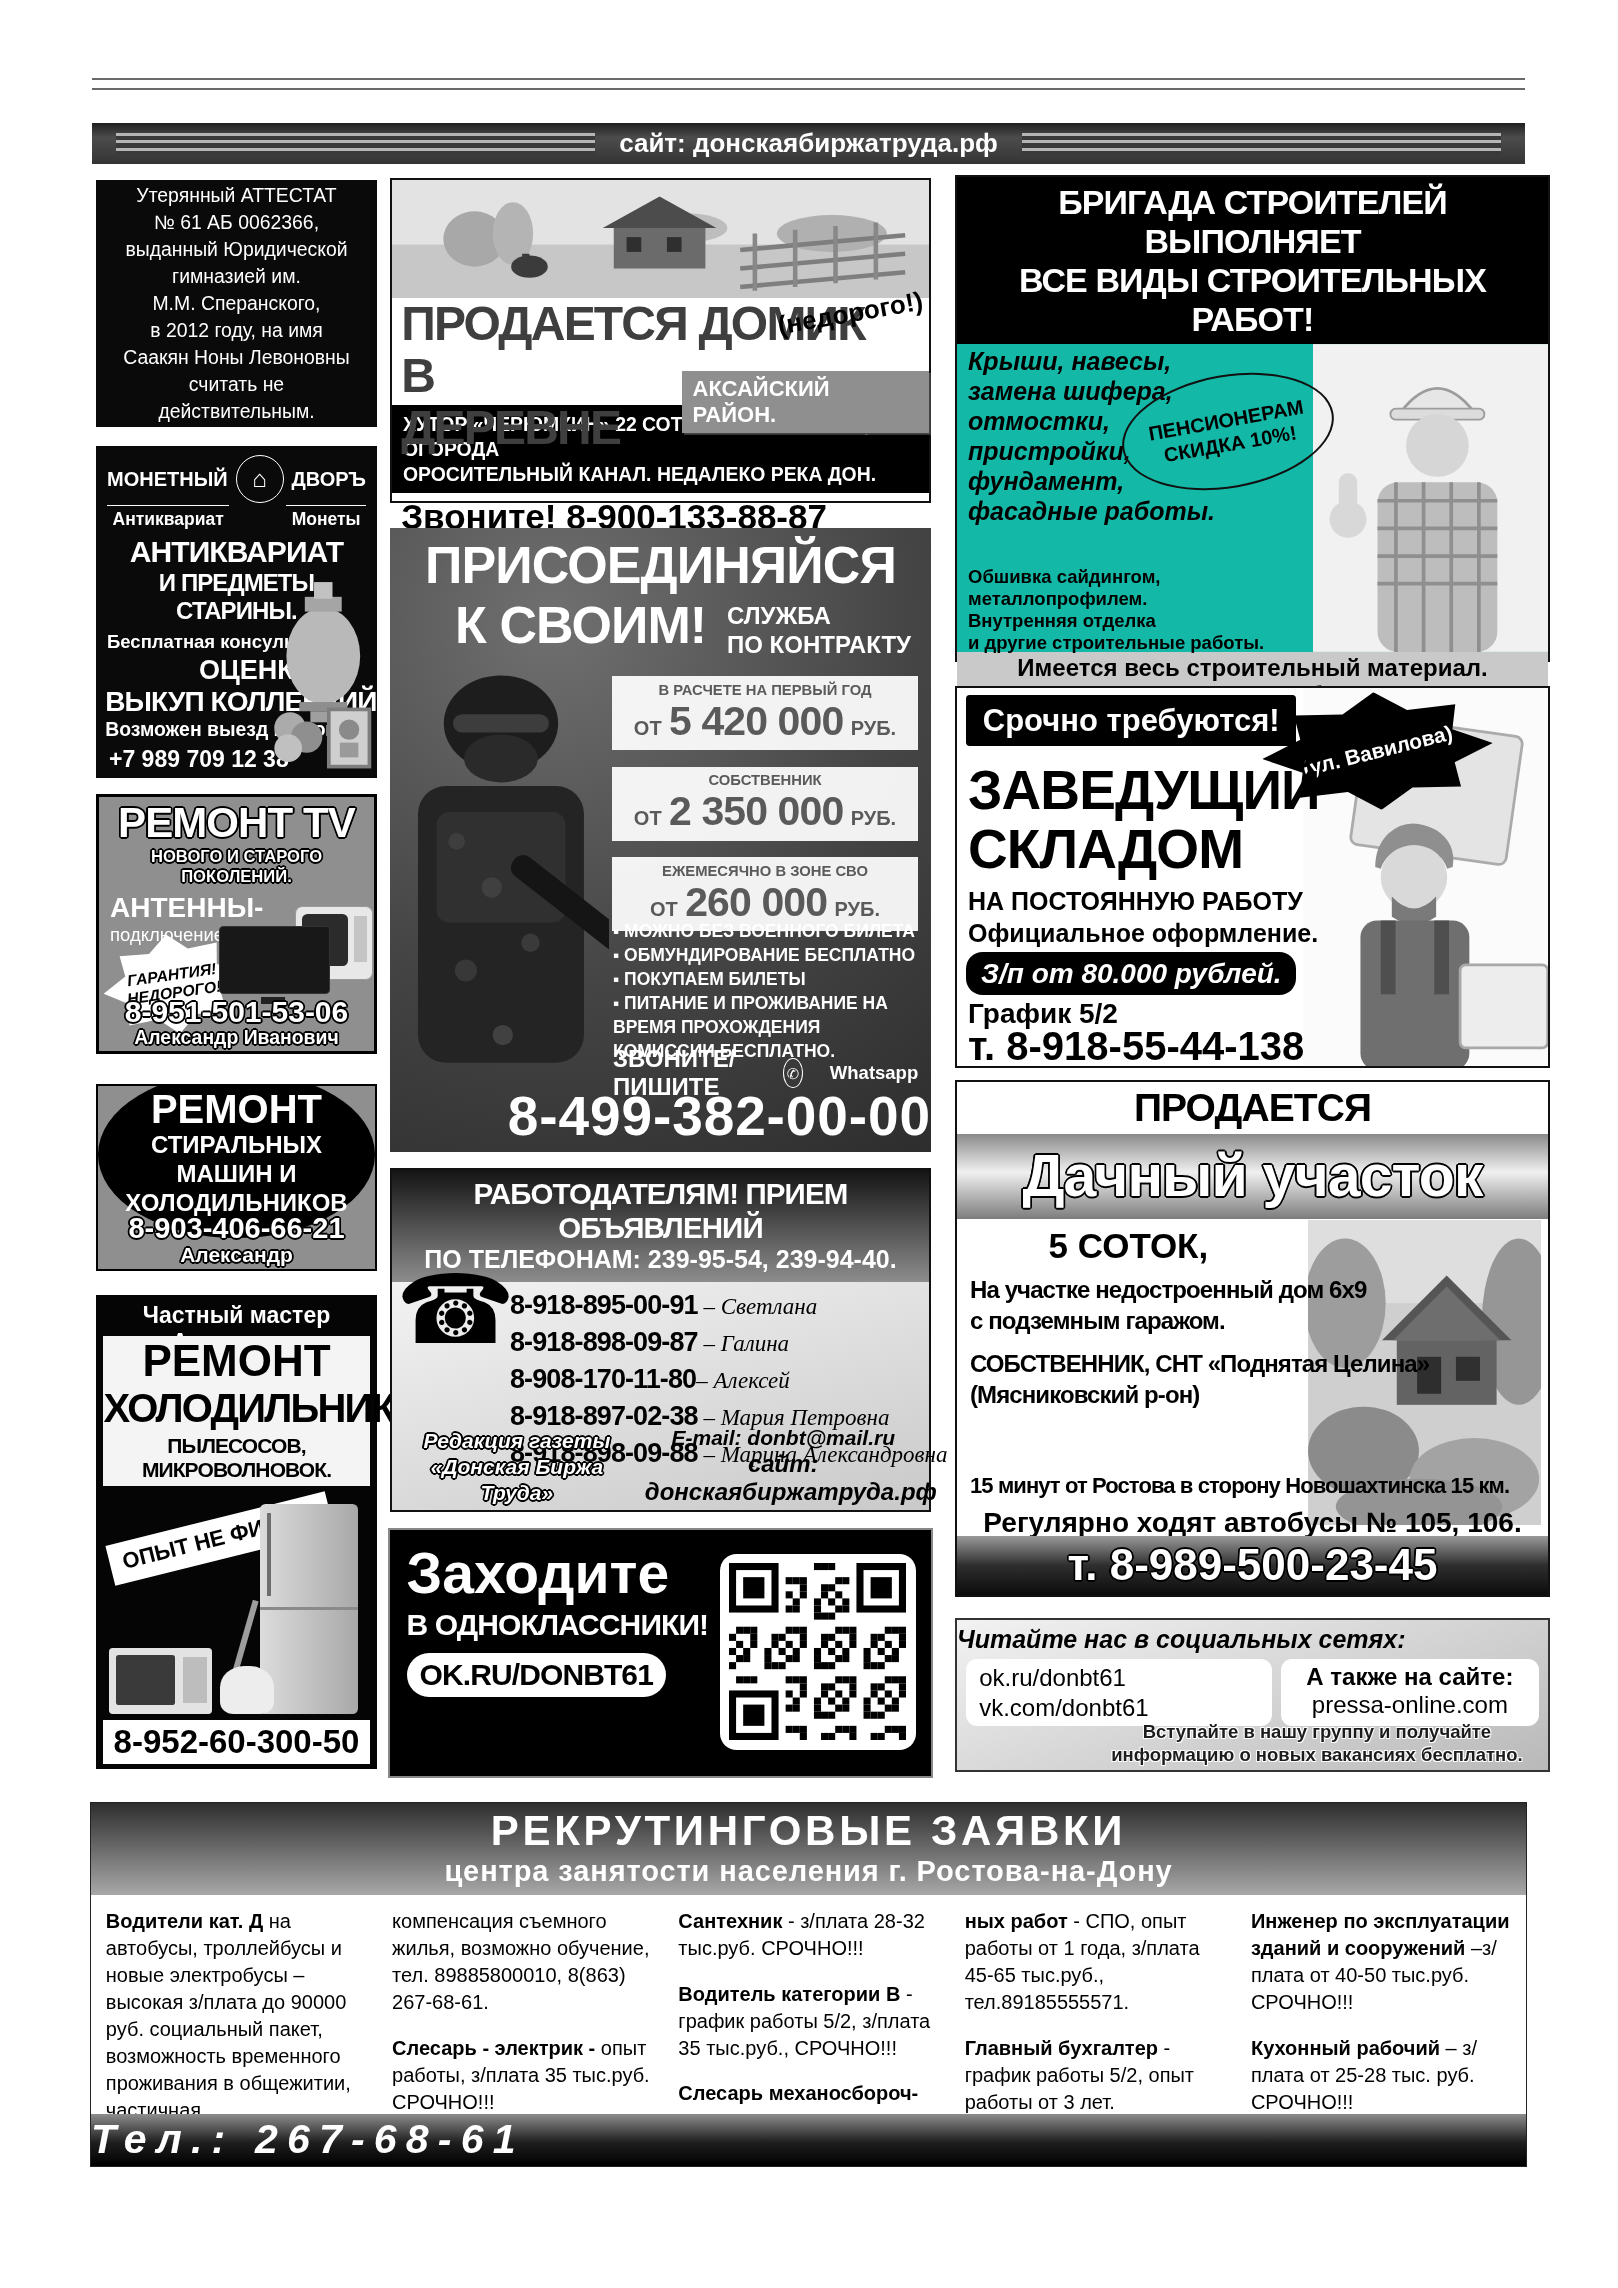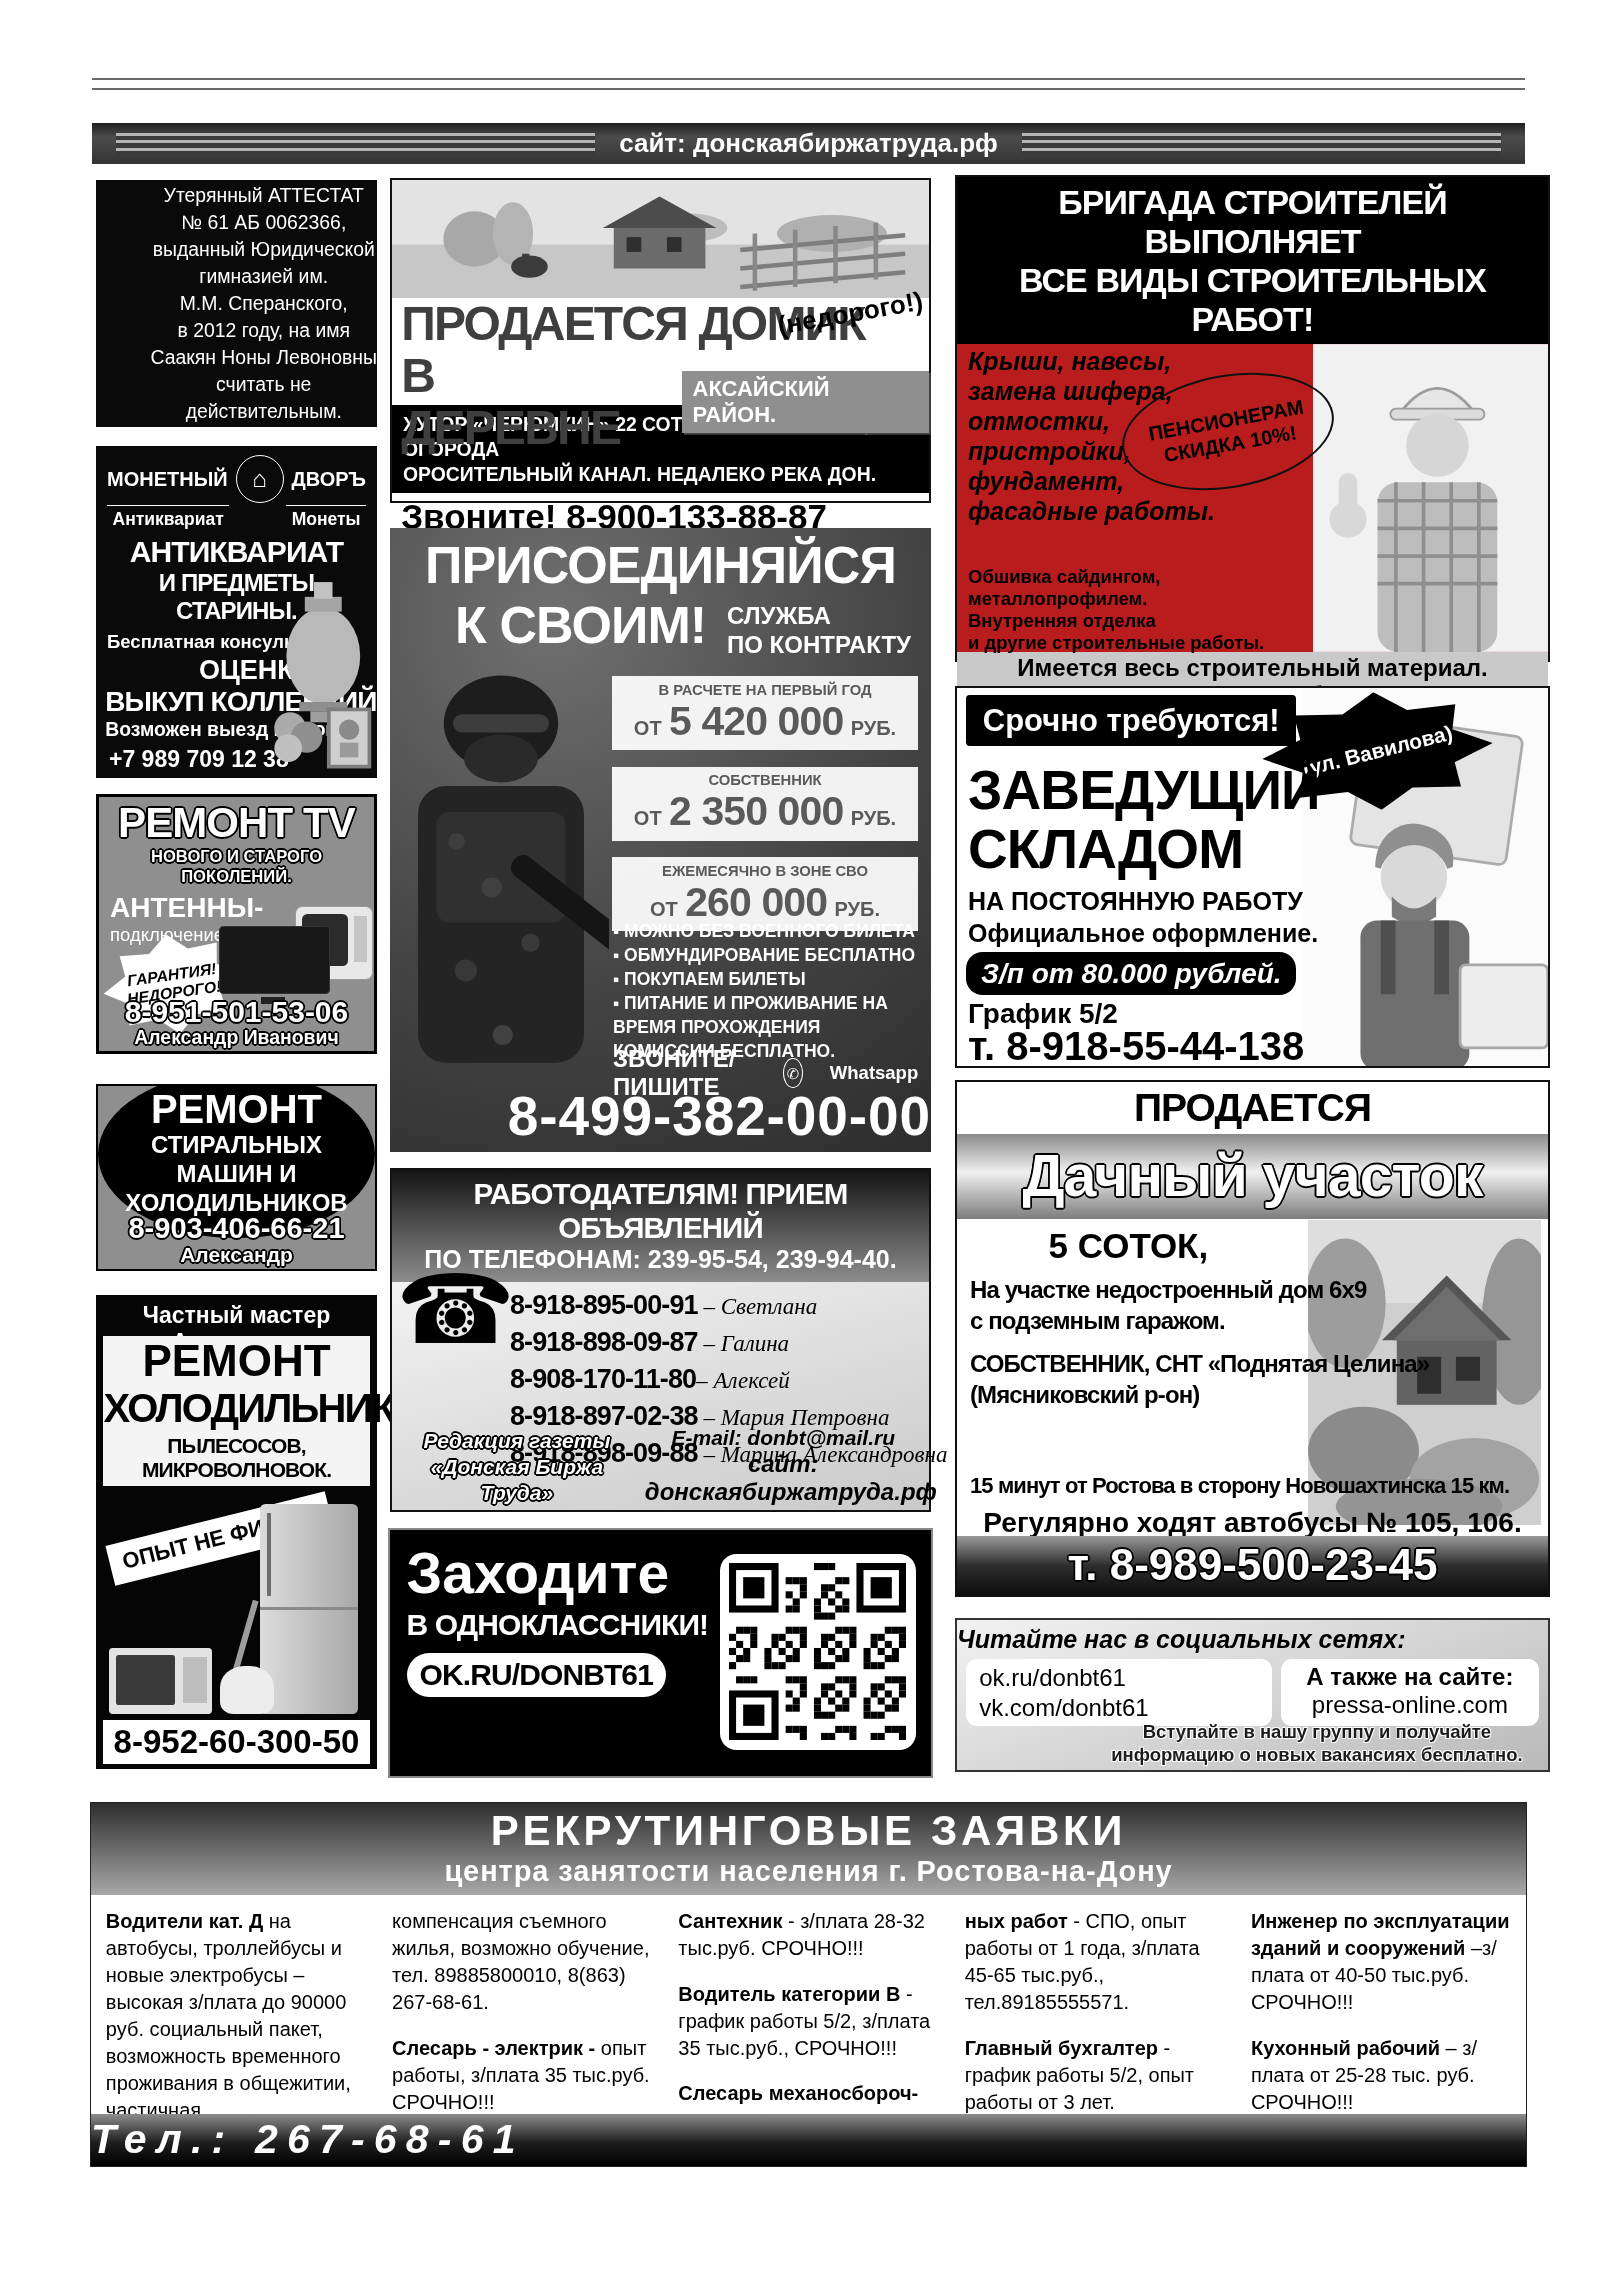--- a/index.html
+++ b/index.html
@@ -13,21 +13,21 @@
   
   .top-rule{left:92px;top:78px;width:1433px;height:8.3px;border-top:2.8px solid #6a6a6a;border-bottom:2.8px solid #6a6a6a;}
   .banner{left:92px;top:123px;width:1433px;height:41px;background:linear-gradient(#1f1f1f,#4c4c4c 35%,#343434);
           display:flex;align-items:center;}
   .banner .stripe{flex:1;height:22px;margin:0 24px;
           background:repeating-linear-gradient(to bottom,#b5b5b5 0 2.8px,#3a3a3a 2.8px 7.4px);}
   .banner .site{color:#fff;font-weight:bold;font-size:26px;white-space:nowrap;}
 
   
   .ad-attestat{left:96px;top:180px;width:281px;height:247px;background:#0a0a0a;color:#fff;
-      display:flex;align-items:center;justify-content:flex-end;text-align:center;
+      display:flex;align-items:center;justify-content:center;text-align:center;
       font-size:19.4px;line-height:27px;}
   .ad-coins{left:96px;top:446px;width:281px;height:332px;background:#0a0a0a;color:#fff;overflow:hidden;}
   .coins-row1{display:flex;justify-content:space-between;align-items:center;padding:9.2px 11px 0;}
   .coins-brand{font-weight:bold;font-size:20px;}
   .coins-logo{width:46px;height:46px;border:1.8px solid #fff;border-radius:50%;display:flex;align-items:center;justify-content:center;font-size:24px;}
   .coins-row2{display:flex;justify-content:space-between;padding:1.8px 11px 0;}
   .coins-sub{border-top:1.8px solid #fff;padding:2.8px 5.5px 0;font-weight:bold;font-size:17.5px;}
   .coins-t1{text-align:center;font-weight:800;font-size:30px;letter-spacing:-0.9px;margin-top:5.5px;}
   .coins-t2{text-align:center;font-weight:800;font-size:24px;letter-spacing:-0.9px;}
   .coins-l1{font-weight:bold;font-size:18.5px;padding-left:11px;margin-top:5.5px;}
@@ -127,21 +127,21 @@
   .ad-ok{left:390px;top:1530px;width:541px;height:246px;background:#000;color:#fff;outline:2.8px solid #888;
       display:flex;box-sizing:border-box;}
   .ok-left{flex:1;padding:13px 0 0 16.6px;}
   .ok-t1{font-size:57px;font-weight:900;line-height:61px;}
   .ok-t2{font-size:30px;font-weight:900;line-height:42px;letter-spacing:-0.9px;}
   .ok-pill{display:inline-block;background:#fff;color:#000;border-radius:22px;padding:4.6px 13px;
       font-size:30px;font-weight:900;letter-spacing:-0.9px;margin-top:7.4px;}
   .ok-qr{width:196px;height:196px;background:#fff;border-radius:16.6px;margin:24px 14.8px 0 0;padding:9.2px;box-sizing:border-box;}
 
   
-  .ad-build{left:955px;top:175px;width:595px;height:487px;border:2.8px solid #111;box-sizing:border-box;background:#b91c1c;}
+  .ad-build{left:955px;top:175px;width:595px;height:487px;border:2.8px solid #111;box-sizing:border-box;background:#14b8a6;}
   .build-head{background:#000;color:#fff;text-align:center;padding:5.5px 0;}
   .build-h{font-size:34px;font-weight:900;letter-spacing:-0.9px;line-height:39px;}
   .build-body{position:relative;height:308px;}
   .build-list{position:absolute;left:11px;top:1.8px;font-size:25px;font-weight:800;font-style:italic;line-height:30px;}
   .build-oval{position:absolute;left:164px;top:31px;width:210px;height:109px;border:2.8px solid #111;border-radius:50%;
       transform:rotate(-10deg);display:flex;flex-direction:column;align-items:center;justify-content:center;}
   .build-oval span{font-size:20px;font-weight:800;line-height:24px;}
   .build-more{position:absolute;left:11px;top:222px;font-size:18.5px;font-weight:800;line-height:22px;}
   .build-band{background:#c9c9c9;text-align:center;font-size:24px;font-weight:800;line-height:27px;padding:1.8px 0 2.8px;}
   .build-foot{background:#000;color:#fff;text-align:center;font-size:34px;font-weight:900;padding:2.8px 0 4.6px;}

